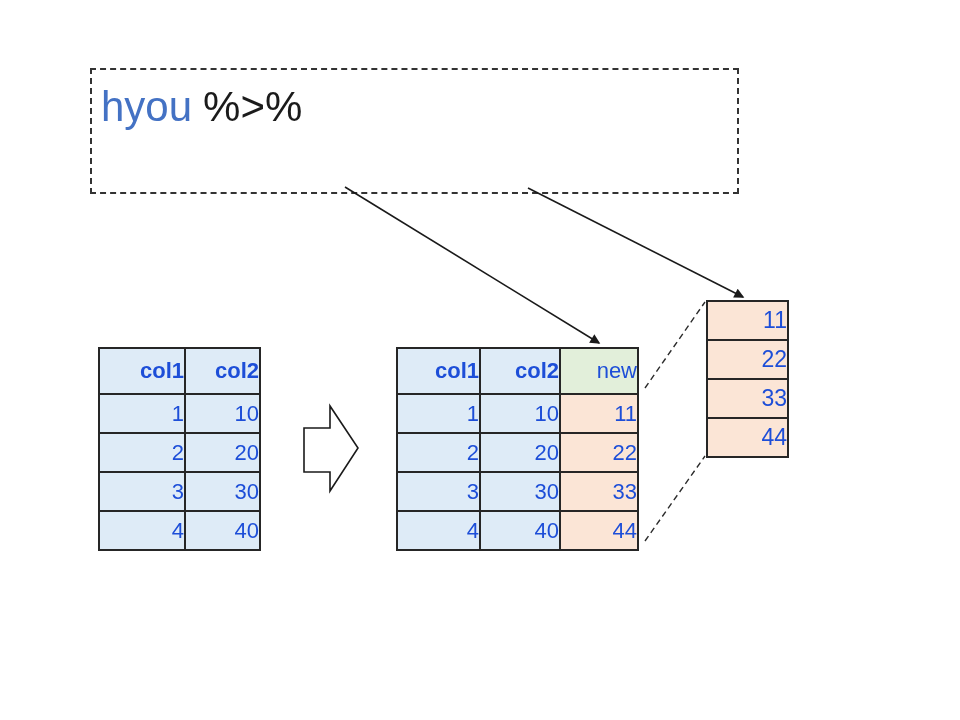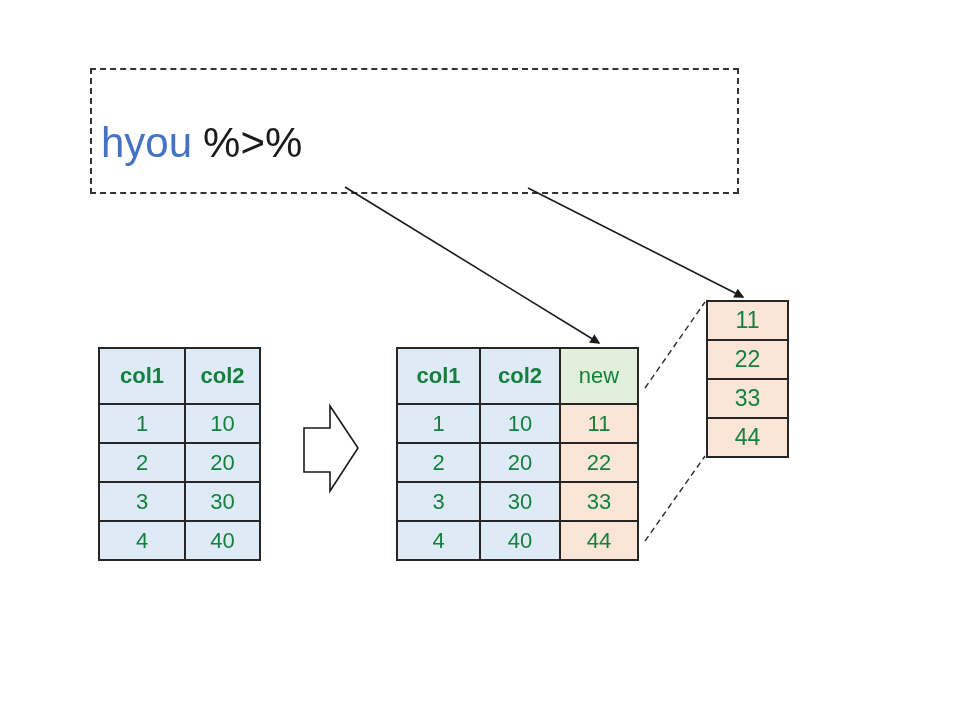--- a/index.html
+++ b/index.html
@@ -13,36 +13,36 @@
   
   .codebox {
     position: absolute; left: 90px; top: 68px;
     width: 649px; height: 126px;
     border: 2px dashed #333333; background: #ffffff;
   }
   .codeline {
     position: absolute; font-size: 42px; line-height: 46px;
     color: #1b1b1b; white-space: pre;
   }
-  .codeline-1 { left: 101px; top: 84px; margin-top: 36px; }
+  .codeline-1 { left: 101px; top: 84px; }
   .codeline-2 { left: 144px; top: 135px; }
   .tok-var  { color: #4472C4; }
   .tok-pipe { margin-left: 11px; }
   .tok-new  { color: #70AD47; border-bottom: 4px solid #70AD47; padding-bottom: 2px; }
   .tok-eq   { margin: 0 9px; }
   .tok-expr { color: #ED7D31; border-bottom: 4px solid #ED7D31; padding-bottom: 2px; }
 
   
   table.tbl { position: absolute; border-collapse: collapse; table-layout: fixed; }
   .tbl td {
-    border: 2px solid #262626; text-align: center; vertical-align: middle;
-    font-size: 22px; color: #15803d; overflow: hidden;
+    border: 2px solid #262626; text-align: right; vertical-align: middle;
+    font-size: 22px; color: #1d4ed8; overflow: hidden;
   }
   .tbl tr { height: 39px; }
-  .tbl tr.hdr-row { height: 56px; }
+  .tbl tr.hdr-row { height: 46px; }
   .hdr { font-weight: bold; }
   .c-blue  { background: #DEEBF7; }
   .c-green { background: #E2EFDA; }
   .c-peach { background: #FBE5D6; }
 
   #tbl-input  { left: 98px;  top: 347px; }
   #tbl-input  td.w1 { width: 86px; } #tbl-input td.w2 { width: 75px; }
   #tbl-output { left: 396px; top: 347px; }
   #tbl-output td.w1 { width: 83px; } #tbl-output td.w2 { width: 80px; } #tbl-output td.w3 { width: 78px; }
   #tbl-result { left: 706px; top: 300px; }

